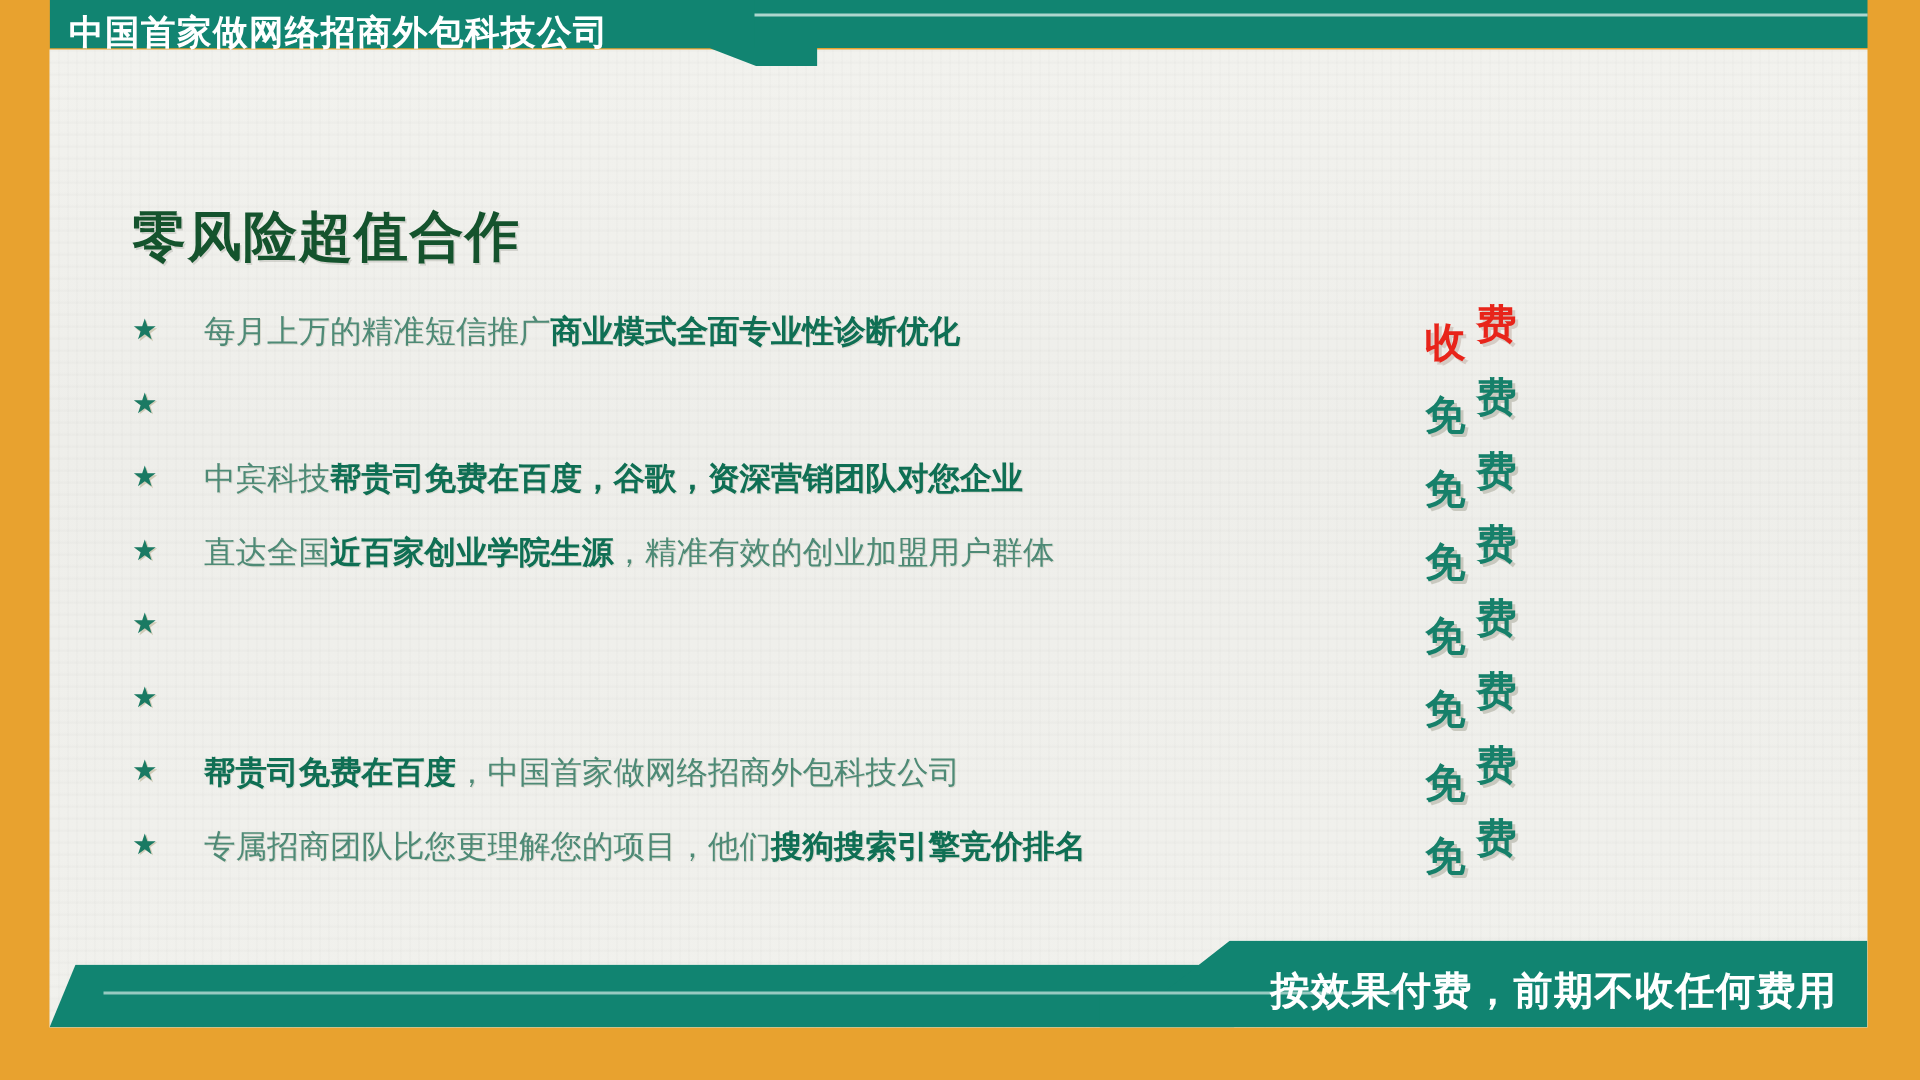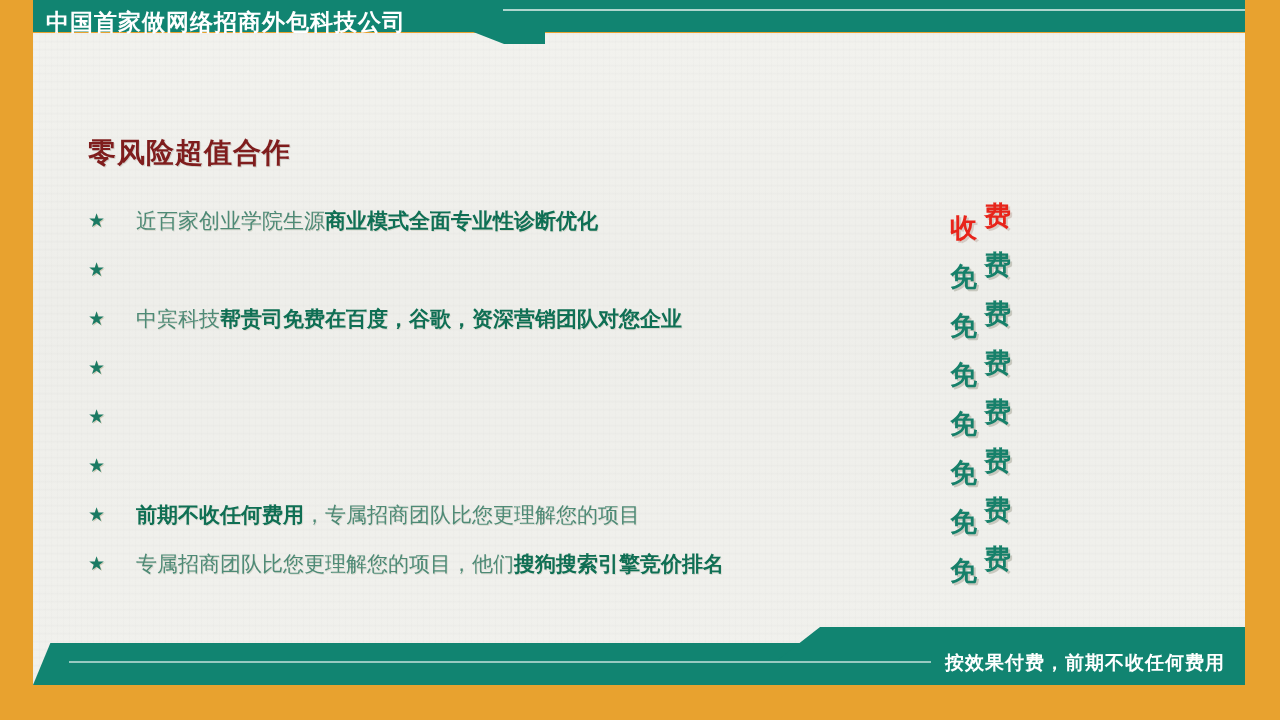--- a/index.html
+++ b/index.html
@@ -99,23 +99,23 @@
     letter-spacing: 1px;
     white-space: nowrap;
     font-family: "DejaVu Sans", "Liberation Sans", sans-serif;
   }
 
   
   .heading {
     position: absolute;
     left: 88px;
     top: 134px;
-    font-size: 28px;
-    font-weight: bold;
-    color: #7f1d1d;
+    font-size: 36px;
+    font-weight: bold;
+    color: #14532d;
     letter-spacing: 1px;
     white-space: nowrap;
     font-family: "DejaVu Sans", "Liberation Sans", sans-serif;
     text-shadow: 1px 1px 0 rgba(150,150,140,0.30);
   }
 
   
   .list {
     position: absolute;
     left: 88px;
@@ -229,25 +229,25 @@
     height: 2px;
     background: rgba(235,245,242,0.62);
   }
   .footer-text {
     position: absolute;
     right: 20px;
     bottom: 0;
     height: 45px;
     line-height: 45px;
     color: #ffffff;
-    font-size: 19px;
+    font-size: 26px;
     font-weight: bold;
     letter-spacing: 1px;
     white-space: nowrap;
-    font-family: Liberation Serif, serif;
+    font-family: Liberation Mono, monospace;
   }
 </style>
 </head>
 <body>
 
 <div class="slide">
 
   <div class="canvas"></div>
 
   <div class="header">
@@ -257,41 +257,42 @@
       <div class="header-hairline"></div>
     </div>
     <div class="header-title">中国首家做网络招商外包科技公司</div>
   </div>
 
   <div class="heading">零风险超值合作</div>
 
   <div class="list">
       <div class="row">
         <span class="star">★</span>
-        <span class="row-text"><span>近百家创业学院生源</span><b>商业模式全面专业性诊断优化</b></span>
+        <span class="row-text"><span>每月上万的精准短信推广</span><b>商业模式全面专业性诊断优化</b></span>
       </div>
       <div class="row">
         <span class="star">★</span>
       </div>
       <div class="row">
         <span class="star">★</span>
         <span class="row-text"><span>中宾科技</span><b>帮贵司免费在百度，谷歌，资深营销团队对您企业</b></span>
       </div>
       <div class="row">
         <span class="star">★</span>
-      </div>
-      <div class="row">
-        <span class="star">★</span>
-      </div>
-      <div class="row">
-        <span class="star">★</span>
-      </div>
-      <div class="row">
-        <span class="star">★</span>
-        <span class="row-text"><b>前期不收任何费用</b><span>，专属招商团队比您更理解您的项目</span></span>
+        <span class="row-text"><span>直达全国</span><b>近百家创业学院生源</b><span>，精准有效的创业加盟用户群体</span></span>
+      </div>
+      <div class="row">
+        <span class="star">★</span>
+      </div>
+      <div class="row">
+        <span class="star">★</span>
+      </div>
+      <div class="row">
+        <span class="star">★</span>
+        <span class="row-text"><b>帮贵司免费在百度</b><span>，中国首家做网络招商外包科技公司</span></span>
       </div>
       <div class="row">
         <span class="star">★</span>
         <span class="row-text"><span>专属招商团队比您更理解您的项目，他们</span><b>搜狗搜索引擎竞价排名</b></span>
       </div>
     </div>
 
   <div class="prices">
       <div class="price paid">
         <span class="c1">收</span>

